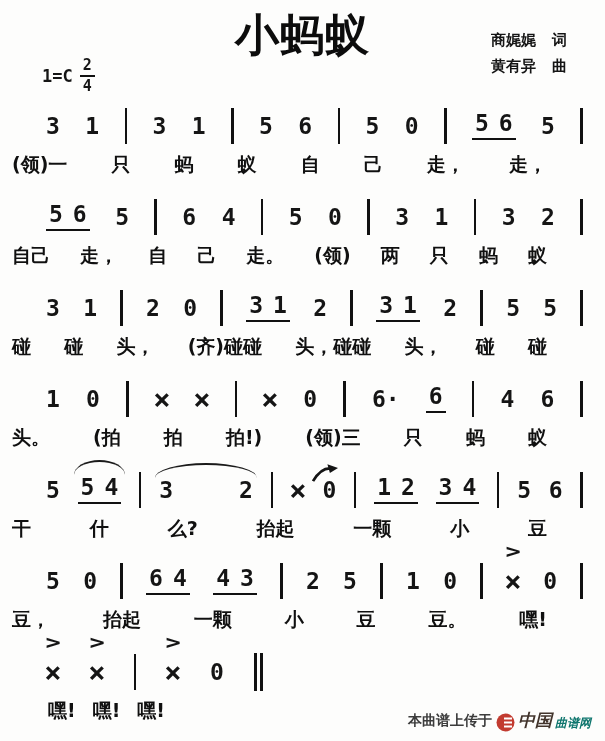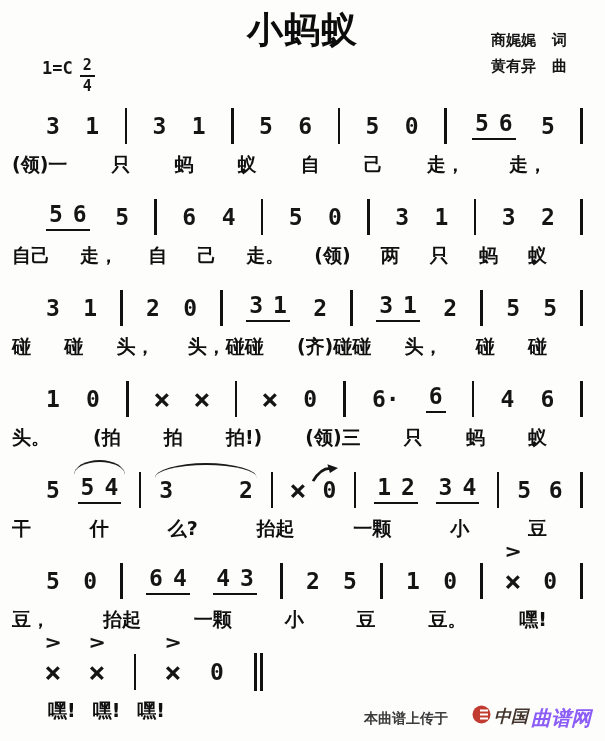--- a/index.html
+++ b/index.html
@@ -4,26 +4,26 @@
 <style>
   html,body { margin:0; padding:0; background:#e8e8e8; }
   .page {
     position:relative; width:605px; height:741px; background:#fdfdfc;
     font-family:"DejaVu Sans","Liberation Sans",sans-serif; color:#151515;
     overflow:hidden; margin:0 auto;
   }
   
   .title {
     position:absolute; top:6px; left:0; width:100%; text-align:center;
-    font-size:36px; font-weight:900; letter-spacing:1px; color:#0c0c0c;
+    font-size:44px; font-weight:900; letter-spacing:1px; color:#0c0c0c;
   }
   .credits { position:absolute; top:27px; right:38px; font-size:15px; font-weight:700; }
   .credit-row { display:flex; gap:16px; justify-content:flex-end; line-height:26px; }
   .keysig {
-    position:absolute; top:58px; left:42px; display:flex; gap:7px;
+    position:absolute; top:58px; left:42px; display:flex; align-items:center; gap:7px;
     font-family:"DejaVu Sans Mono","Liberation Mono",monospace;
     font-size:17px; font-weight:700;
   }
   .frac { display:inline-flex; flex-direction:column; align-items:center; line-height:1; font-size:15px; font-weight:700; }
   .frac .num { border-bottom:2px solid #111; padding:0 3px 2px; margin-bottom:2px; }
   .frac .den { padding:0 3px; }
   
   .score { position:absolute; top:104px; left:0; right:0; }
   .line { position:relative; height:91px; }
   .notes-row {
@@ -57,26 +57,26 @@
     position:absolute; top:-19px; left:50%;
     transform:translateX(-50%) scaleX(1.35);
     font-size:15px; font-weight:800; letter-spacing:0;
     font-family:"DejaVu Sans Mono","Liberation Mono",monospace;
   }
   .gliss { position:absolute; top:-13px; right:-27px; width:24px; height:18px; }
   .lyric { font-size:19px; font-weight:700; white-space:nowrap; color:#101010; }
   
   .footer {
     position:absolute; right:14px; bottom:9px;
-    display:flex; align-items:center; gap:24px; font-size:14px;
+    display:flex; align-items:center; gap:4px; font-size:14px;
   }
   .upload { color:#3c3c3c; font-weight:600; }
-  .sitelogo { display:flex; align-items:flex-start; gap:3px; }
+  .sitelogo { display:flex; align-items:flex-end; gap:3px; }
   .site-dark { font-size:17px; font-weight:800; font-style:italic; color:#42342c; }
-  .site-red  { font-size:20px; font-weight:800; font-style:italic; color:#8b5cf6; }
+  .site-red  { font-size:12px; font-weight:800; font-style:italic; color:#0f766e; }
 </style>
 </head>
 <body>
 
 <div class="page">
 
   <div class="title">小蚂蚁</div>
 
   <div class="credits">
     <div class="credit-row">
@@ -185,22 +185,22 @@
           <span class="note">2</span>
           <div class="bar"></div>
           <span class="note">5</span>
           <span class="note">5</span>
           <div class="bar"></div>
         </div>
         <div class="lyrics-row">
           <span class="lyric">碰</span>
           <span class="lyric">碰</span>
           <span class="lyric">头，</span>
+          <span class="lyric">(齐)碰碰</span>
           <span class="lyric">头，碰碰</span>
-          <span class="lyric">(齐)碰碰</span>
           <span class="lyric">头，</span>
           <span class="lyric">碰</span>
           <span class="lyric">碰</span>
         </div>
       </div>
       <div class="line">
         <div class="notes-row">
           <span class="note">1</span>
           <span class="note">0</span>
           <div class="bar"></div>

